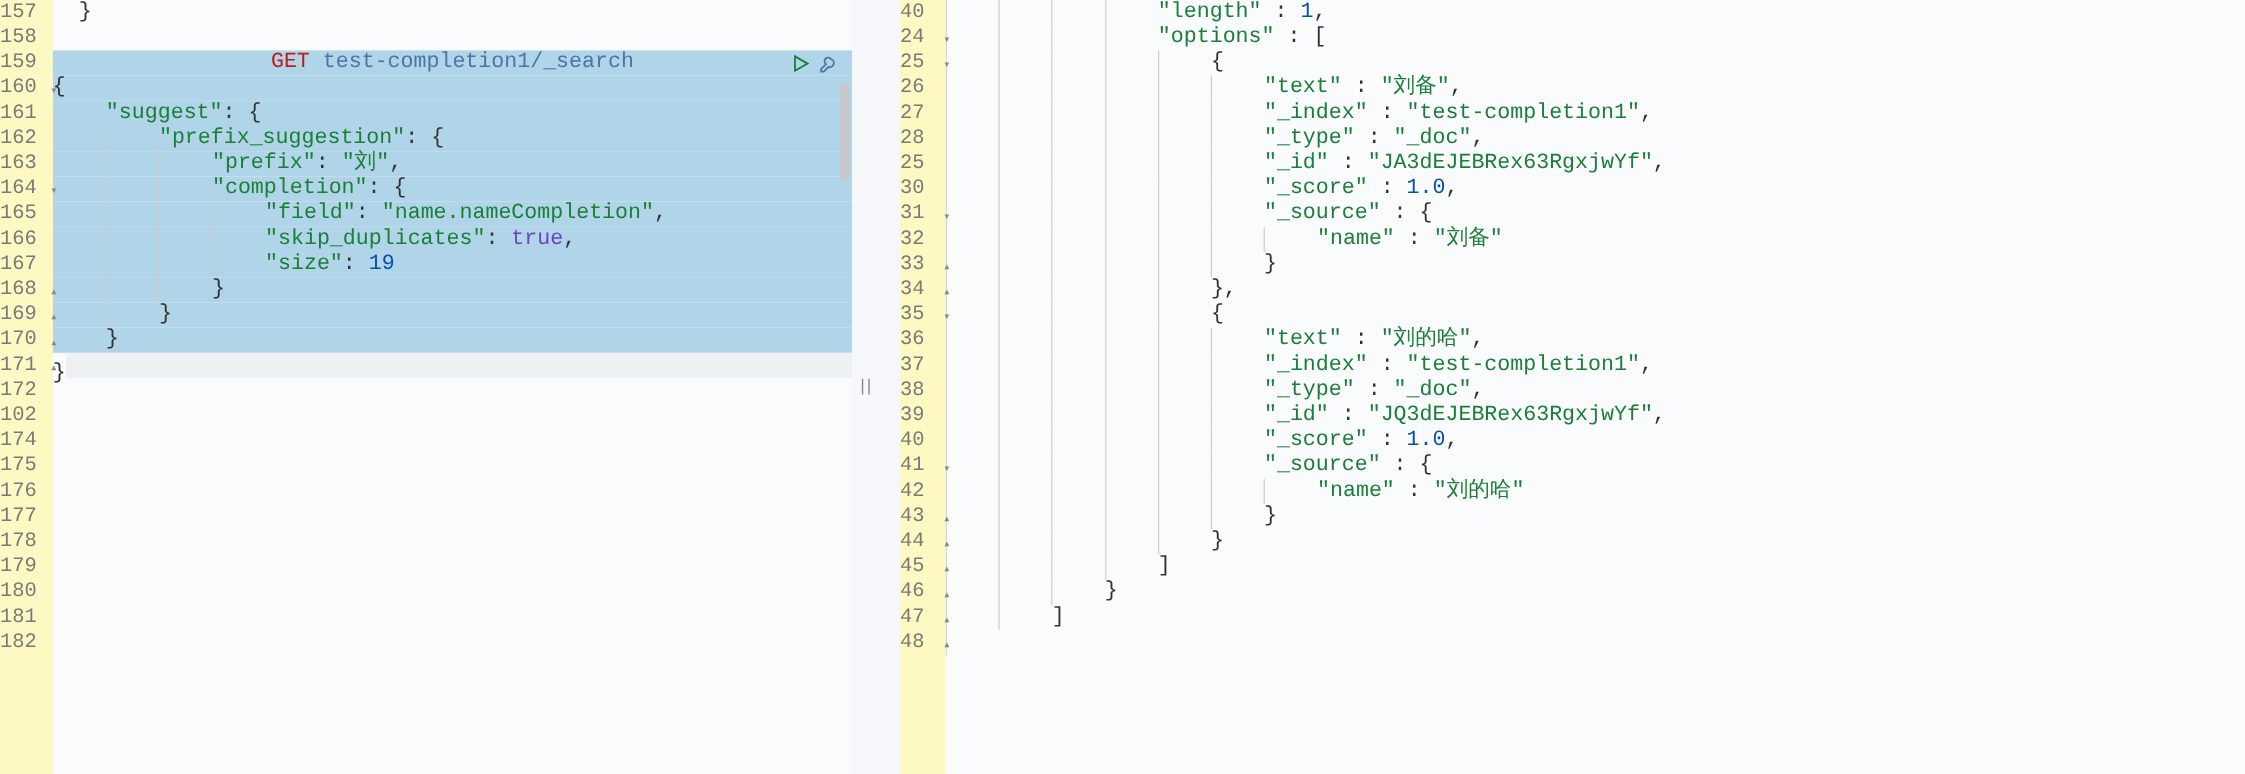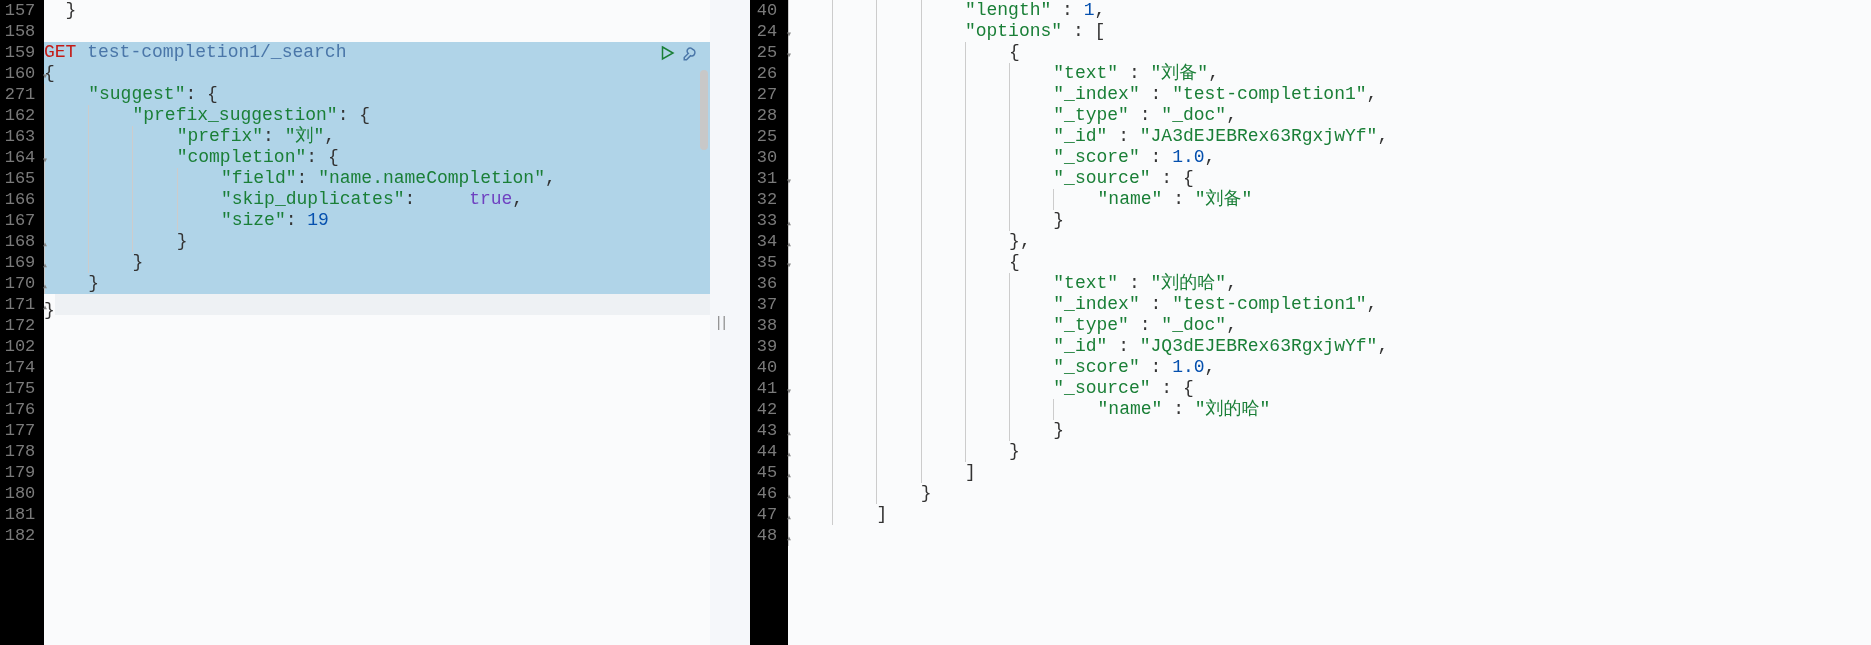--- a/index.html
+++ b/index.html
@@ -30,23 +30,23 @@
   font-size: 14px;
   color: #888;
   letter-spacing: -3px;
 }
 .gutter {
   position: absolute;
   left: 0;
   top: 0;
   width: 44px;
   height: 100%;
-  background: #000000;
+  background: #fef9c3;
   color: #7a7a7a;
-  text-align: center;
+  text-align: left;
   padding-right: 4px;
   font-size: 17px;
   line-height: 21px;
 }
 .gutter-right { width: 38px; }
 .code-area {
   margin-left: 44px;
   height: 100%;
   line-height: 21px;
   background: #fafbfc;
@@ -60,37 +60,38 @@
   top: 3px;
   font-size: 10px;
   color: #888;
 }
 .highlight-block {
   background: #b0d4e8;
 }
 .first-highlight {
   background: #b0d4e8;
   position: relative;
+  text-align: center;
 }
 .action-icons {
   position: absolute;
   right: 10px;
   top: 2px;
   display: flex;
   gap: 6px;
   align-items: center;
 }
 .action-icons svg { width: 18px; height: 18px; }
 .tok-method { color: #c41a16; }
 .tok-url { color: #4a76a8; }
 .tok-punc { color: #333; }
 .tok-key { color: #1a7f37; }
 .tok-str { color: #1a7f37; }
 .tok-num { color: #0550ae; }
-.tok-bool { color: #6f42c1; margin-left: 43px; }
+.tok-bool { color: #6f42c1; }
 .tok-brace { color: #333; }
 .indent-guide {
   border-left: 1px solid #ccc;
   display: inline-block;
   height: 21px;
   vertical-align: top;
 }
 .scrollbar-thumb {
   position: absolute;
   right: 2px;
@@ -109,21 +110,21 @@
 </style>
 </head>
 <body>
 
 <div class="pane left-pane">
   <div class="gutter" id="left-gutter">
       <span class="ln">157</span>
       <span class="ln">158</span>
       <span class="ln">159</span>
       <span class="ln">160<span class="fold-marker">▾</span></span>
-      <span class="ln">271</span>
+      <span class="ln">161</span>
       <span class="ln">162</span>
       <span class="ln">163</span>
       <span class="ln">164<span class="fold-marker">▾</span></span>
       <span class="ln">165</span>
       <span class="ln">166</span>
       <span class="ln">167</span>
       <span class="ln">168<span class="fold-marker">▴</span></span>
       <span class="ln">169<span class="fold-marker">▴</span></span>
       <span class="ln">170<span class="fold-marker">▴</span></span>
       <span class="ln">171<span class="fold-marker">▴</span></span>

